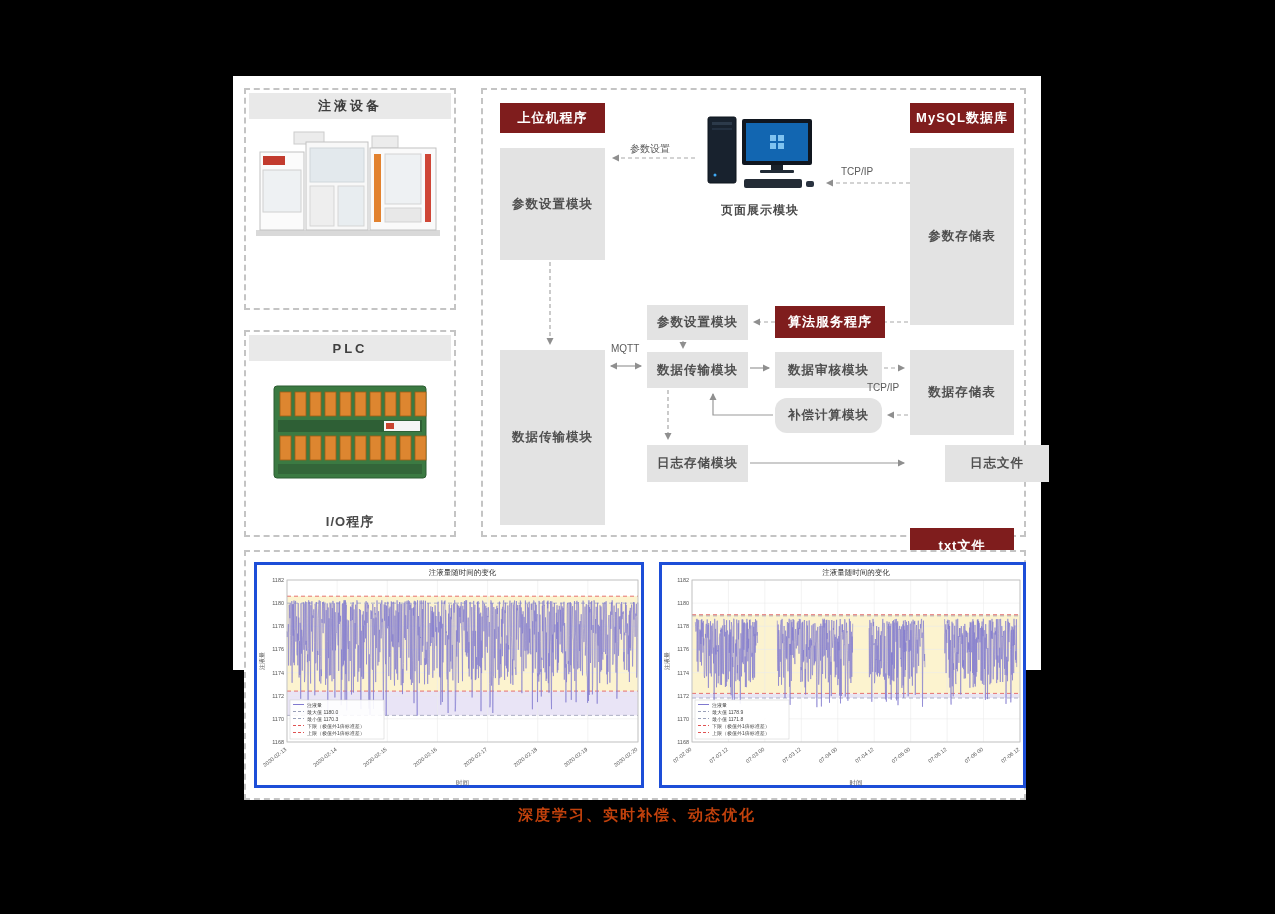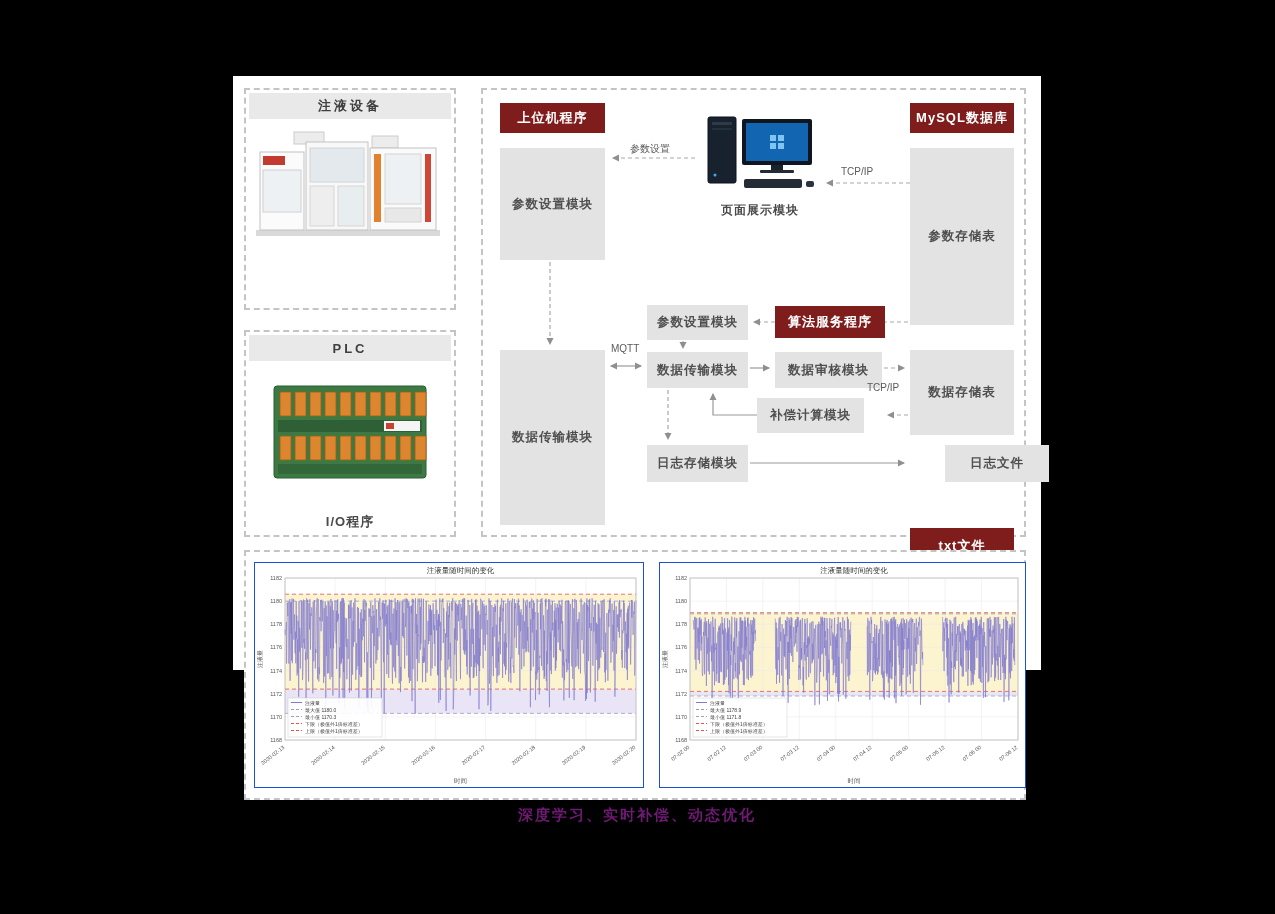--- a/index.html
+++ b/index.html
@@ -15,23 +15,23 @@
          display:flex;align-items:center;justify-content:center;letter-spacing:1px;}
   .edge-label{position:absolute;font-size:10px;color:#5a5a5a;white-space:nowrap;}
   .chips-row{position:absolute;left:11px;top:179px;width:212px;display:flex;justify-content:center;gap:6px;}
   .chip{background:#e9e9e9;font-weight:bold;font-size:12.5px;color:#3f3f3f;height:30px;
         display:flex;align-items:center;justify-content:center;padding:0 10px;letter-spacing:1px;}
   .figure{position:absolute;}
   .plain-label{position:absolute;font-weight:bold;font-size:12px;color:#4a4a4a;text-align:center;letter-spacing:1px;}
   .connector-layer{position:absolute;left:0;top:0;width:808px;height:762px;pointer-events:none;}
   .connector-layer .dash{stroke:#a8a8a8;stroke-width:1.2;fill:none;stroke-dasharray:4 3;}
   .connector-layer .solid{stroke:#999999;stroke-width:1.2;fill:none;}
-  .chart{position:absolute;background:#ffffff;border:1px solid #1d4ed8;box-sizing:border-box;}
+  .chart{position:absolute;background:#ffffff;border:3px solid #1d4ed8;box-sizing:border-box;}
   .caption{position:absolute;left:0;top:730px;width:808px;text-align:center;font-weight:bold;
-           font-size:15px;color:#701a75;letter-spacing:2px;}
+           font-size:15px;color:#c2410c;letter-spacing:2px;}
 </style>
 </head>
 <body>
 
 <div class="stage">
   <div class="page">
 
     <div class="panel" style="left:11px;top:12px;width:212px;height:222px;"></div>
     <div class="panel-header" style="left:16px;top:17px;width:202px;height:26px;">注液设备</div>
     <div class="figure" style="left:21px;top:50px;width:188px;height:122px;">
@@ -136,21 +136,21 @@
       </svg>
     </div>
     <div class="plain-label" style="left:467px;top:126px;width:120px;">页面展示模块</div>
 
     <div class="module" style="left:267px;top:72px;width:105px;height:112px;">参数设置模块</div>
     <div class="module" style="left:677px;top:72px;width:104px;height:177px;">参数存储表</div>
     <div class="module" style="left:267px;top:274px;width:105px;height:175px;">数据传输模块</div>
     <div class="module" style="left:414px;top:229px;width:101px;height:35px;">参数设置模块</div>
     <div class="module" style="left:414px;top:276px;width:101px;height:36px;">数据传输模块</div>
     <div class="module" style="left:542px;top:276px;width:107px;height:36px;">数据审核模块</div>
-    <div class="module" style="left:524px;top:322px;width:107px;height:35px;">补偿计算模块</div>
+    <div class="module" style="left:542px;top:322px;width:107px;height:35px;border-radius:12px;">补偿计算模块</div>
     <div class="module" style="left:677px;top:274px;width:104px;height:85px;">数据存储表</div>
     <div class="module" style="left:414px;top:369px;width:101px;height:37px;">日志存储模块</div>
     <div class="module" style="left:712px;top:369px;width:104px;height:37px;">日志文件</div>
 
     <div class="edge-label" style="left:397px;top:66px;">参数设置</div>
     <div class="edge-label" style="left:608px;top:90px;">TCP/IP</div>
     <div class="edge-label" style="left:378px;top:267px;">MQTT</div>
     <div class="edge-label" style="left:634px;top:306px;">TCP/IP</div>
 
     <div class="panel" style="left:11px;top:474px;width:782px;height:250px;"></div>

